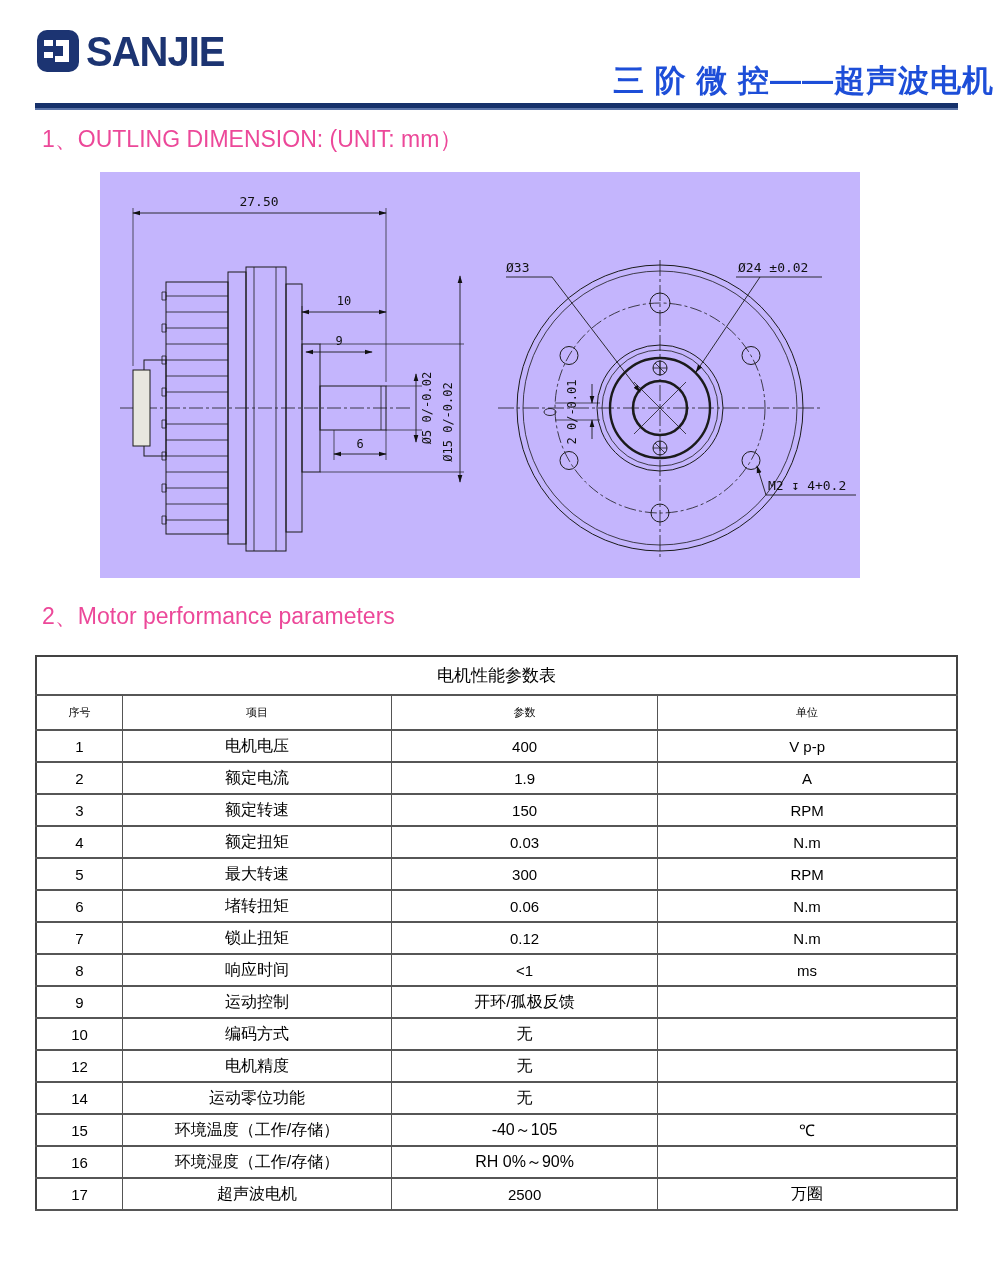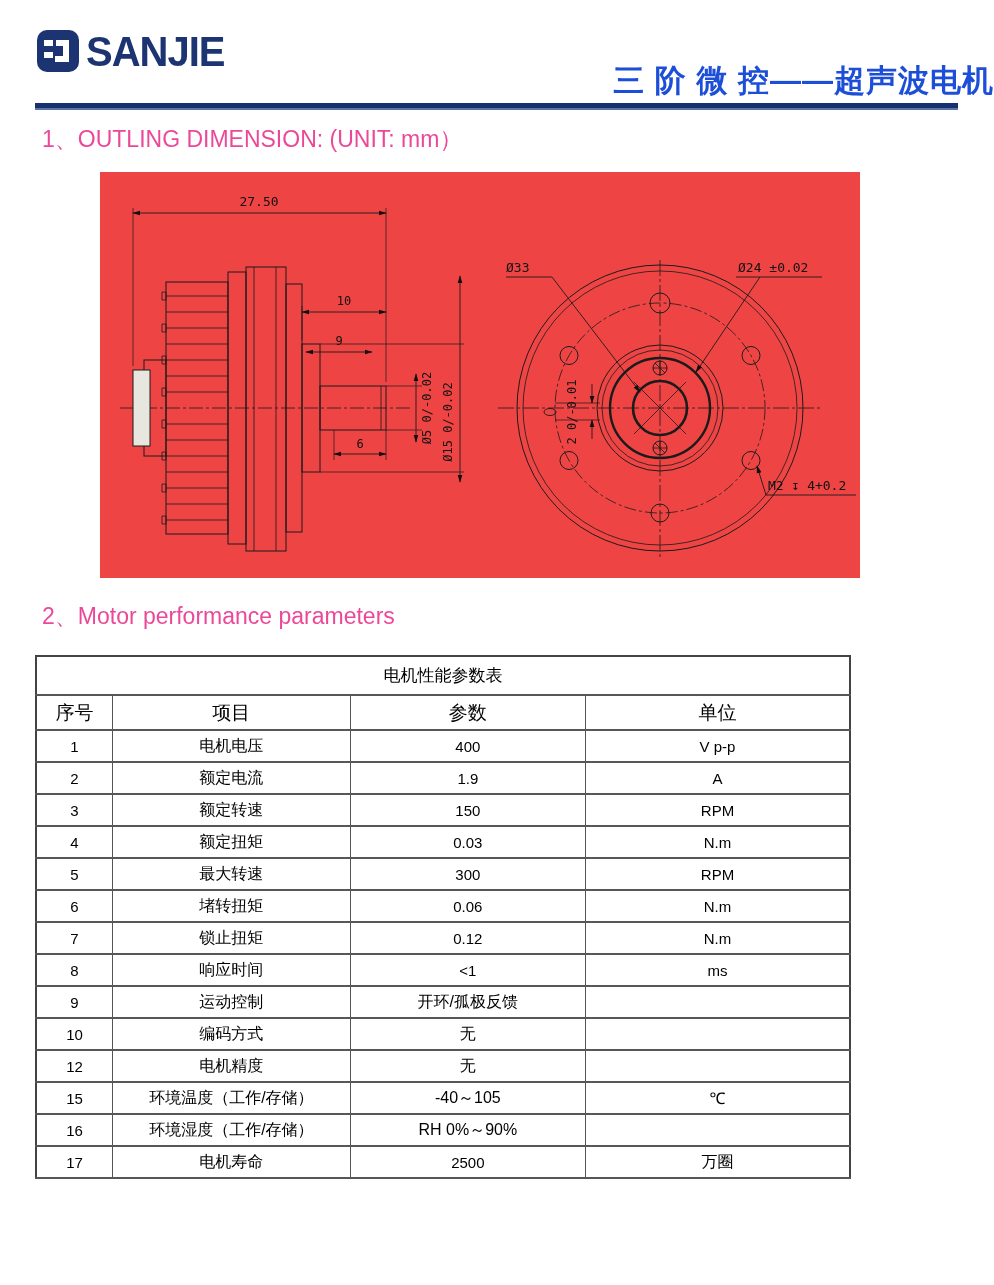--- a/index.html
+++ b/index.html
@@ -14,36 +14,36 @@
   .doc-title{position:absolute;left:0;top:60px;width:100%;text-align:right;
     font-size:31px;font-weight:bold;color:#1d4ed8;letter-spacing:1px;}
   .title-rule{position:absolute;left:35px;top:103px;width:923px;height:7px;
     background:linear-gradient(#16316b 0 65%, #5b74a8 65% 100%);}
 
   .section-heading{position:absolute;left:42px;color:#ec4899;font-size:23px;font-weight:400;}
   .section-1{top:124px;}
   .section-2{top:601px;}
 
   
-  .drawing{position:absolute;left:100px;top:172px;width:760px;height:406px;background:#ef4444;}
+  .drawing{position:absolute;left:100px;top:172px;width:760px;height:406px;background:#c4b5fd;}
   .drawing svg{display:block;width:100%;height:100%;}
   .cad-text{font-family:"DejaVu Sans Mono",monospace;font-size:12px;fill:#111;}
   .cad-text.big{font-size:13px;}
 
   
-  table.params{position:absolute;left:35px;top:655px;width:816px;border-collapse:collapse;
+  table.params{position:absolute;left:35px;top:655px;width:923px;border-collapse:collapse;
     table-layout:fixed;background:#fff;}
   table.params th,table.params td{
     border-left:1px solid #555;border-right:1px solid #555;
     border-top:2px solid #565656;border-bottom:2px solid #565656;
     text-align:center;vertical-align:middle;font-weight:400;
     padding:0 4px;overflow:hidden;white-space:nowrap;}
   table.params{border:2px solid #434343;}
   tr.title-row th{height:37px;font-size:17px;border-top:none;}
-  tr.header-row th{height:33px;font-size:19px;margin-top:20px;}
+  tr.header-row th{height:33px;font-size:11px;margin-top:20px;}
   tbody td{height:30px;font-size:16px;}
   td.num,th.num{font-weight:bold;font-family:"Liberation Sans",sans-serif;font-size:15px;}
   col.c1{width:9.4%;} col.c2{width:29.2%;} col.c3{width:28.9%;} col.c4{width:32.5%;}
 </style>
 </head>
 <body>
 
 <div class="page">
 
   <div class="brand">
@@ -252,33 +252,39 @@
           <td>无</td>
           <td></td>
         </tr>
         <tr>
           <td class="num">12</td>
           <td>电机精度</td>
           <td>无</td>
           <td></td>
         </tr>
         <tr>
+          <td class="num">14</td>
+          <td>运动零位功能</td>
+          <td>无</td>
+          <td></td>
+        </tr>
+        <tr>
           <td class="num">15</td>
           <td>环境温度（工作/存储）</td>
           <td>-40～105</td>
           <td>℃</td>
         </tr>
         <tr>
           <td class="num">16</td>
           <td>环境湿度（工作/存储）</td>
           <td>RH 0%～90%</td>
           <td></td>
         </tr>
         <tr>
           <td class="num">17</td>
-          <td>电机寿命</td>
+          <td>超声波电机</td>
           <td class="num">2500</td>
           <td>万圈</td>
         </tr>
       </tbody>
   </table>
 
 </div>
 
 </body></html>

